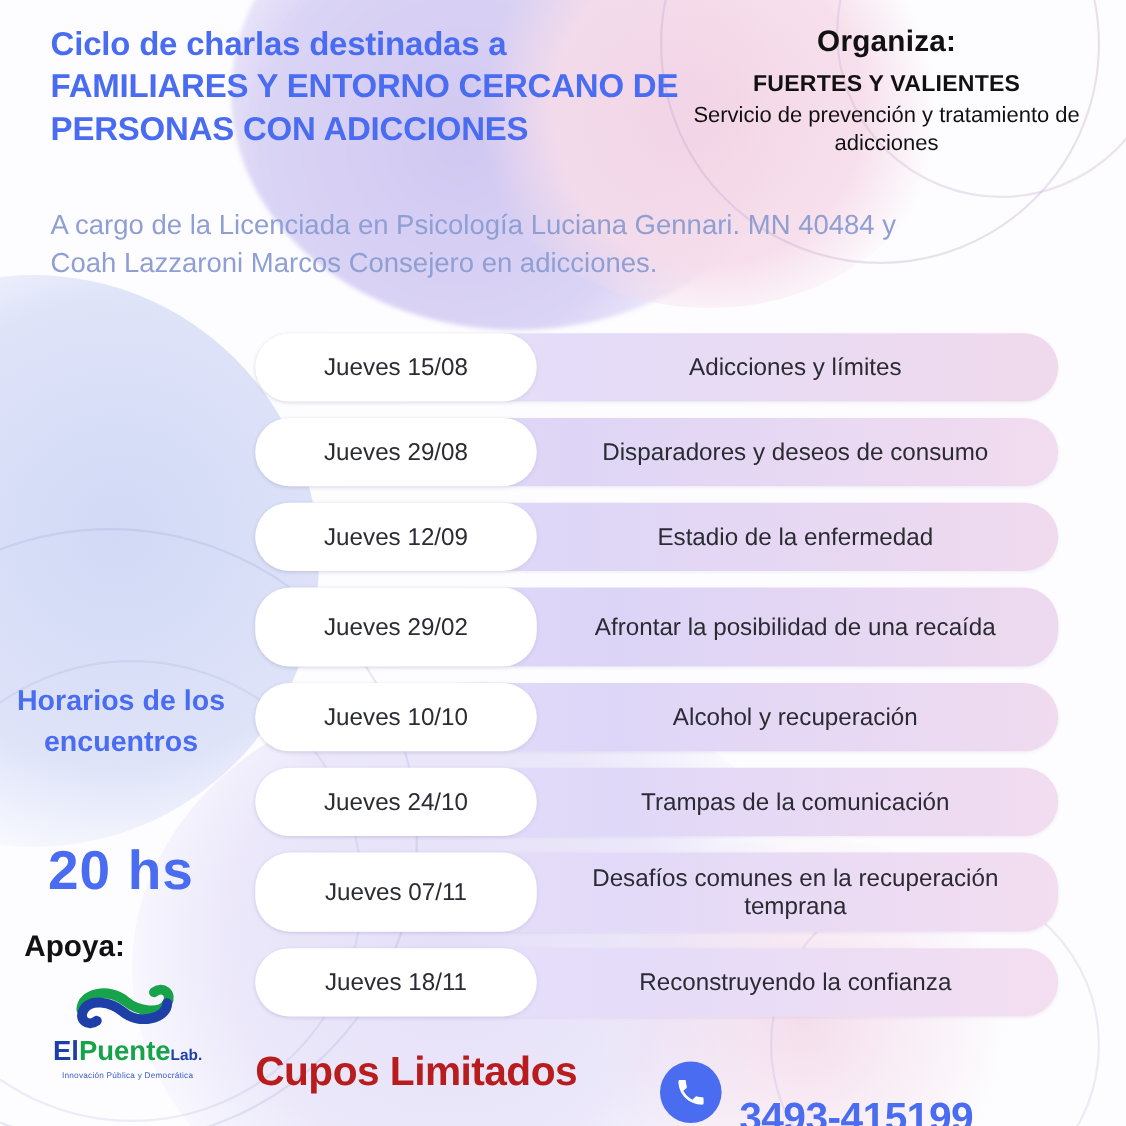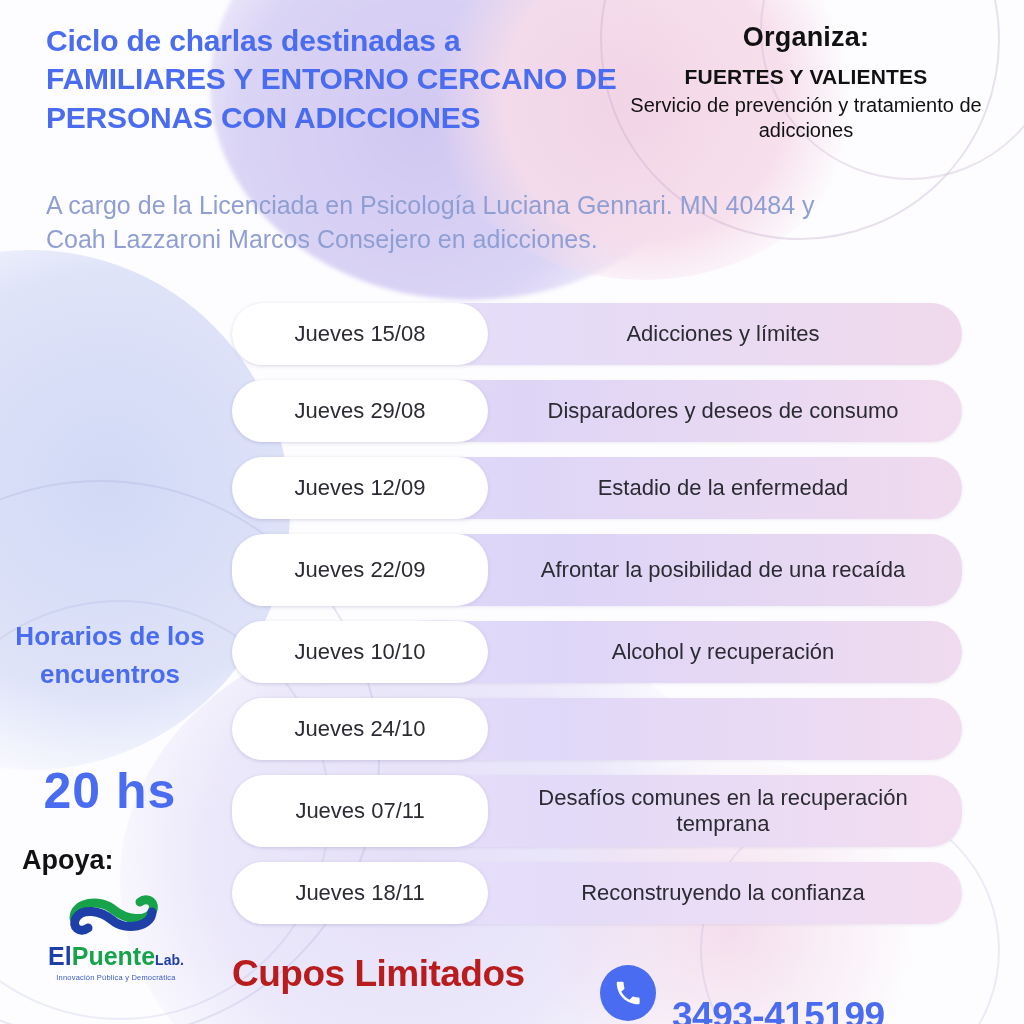--- a/index.html
+++ b/index.html
@@ -251,29 +251,30 @@
       </div>
       <div class="row" style="background: linear-gradient(90deg, rgb(231, 225, 250) 0%, rgb(222, 213, 246) 40%, rgb(242, 220, 239) 100%);">
         <div class="date">Jueves 29/08</div>
         <div class="topic">Disparadores y deseos de consumo</div>
       </div>
       <div class="row" style="background: linear-gradient(90deg, rgb(230, 224, 250) 0%, rgb(222, 214, 247) 40%, rgb(240, 218, 238) 100%);">
         <div class="date">Jueves 12/09</div>
         <div class="topic">Estadio de la enfermedad</div>
       </div>
       <div class="row tall" style="background: linear-gradient(90deg, rgb(228, 222, 250) 0%, rgb(220, 212, 247) 45%, rgb(238, 218, 239) 100%);">
-        <div class="date">Jueves 22/09</div>
+        <div class="date">Jueves 29/02</div>
         <div class="topic">Afrontar la posibilidad de una recaída</div>
       </div>
       <div class="row" style="background: linear-gradient(90deg, rgb(231, 225, 251) 0%, rgb(222, 214, 248) 45%, rgb(240, 219, 239) 100%);">
         <div class="date">Jueves 10/10</div>
         <div class="topic">Alcohol y recuperación</div>
       </div>
       <div class="row" style="background: linear-gradient(90deg, rgb(233, 226, 251) 0%, rgb(224, 216, 248) 45%, rgb(242, 220, 240) 100%);">
         <div class="date">Jueves 24/10</div>
+        <div class="topic">Trampas de la comunicación</div>
       </div>
       <div class="row tall" style="background: linear-gradient(90deg, rgb(234, 228, 251) 0%, rgb(226, 218, 248) 45%, rgb(243, 221, 240) 100%);">
         <div class="date">Jueves 07/11</div>
         <div class="topic">Desafíos comunes en la recuperación temprana</div>
       </div>
       <div class="row" style="background: linear-gradient(90deg, rgb(235, 229, 252) 0%, rgb(228, 220, 249) 45%, rgb(244, 222, 241) 100%);">
         <div class="date">Jueves 18/11</div>
         <div class="topic">Reconstruyendo la confianza</div>
       </div>
     </div>

